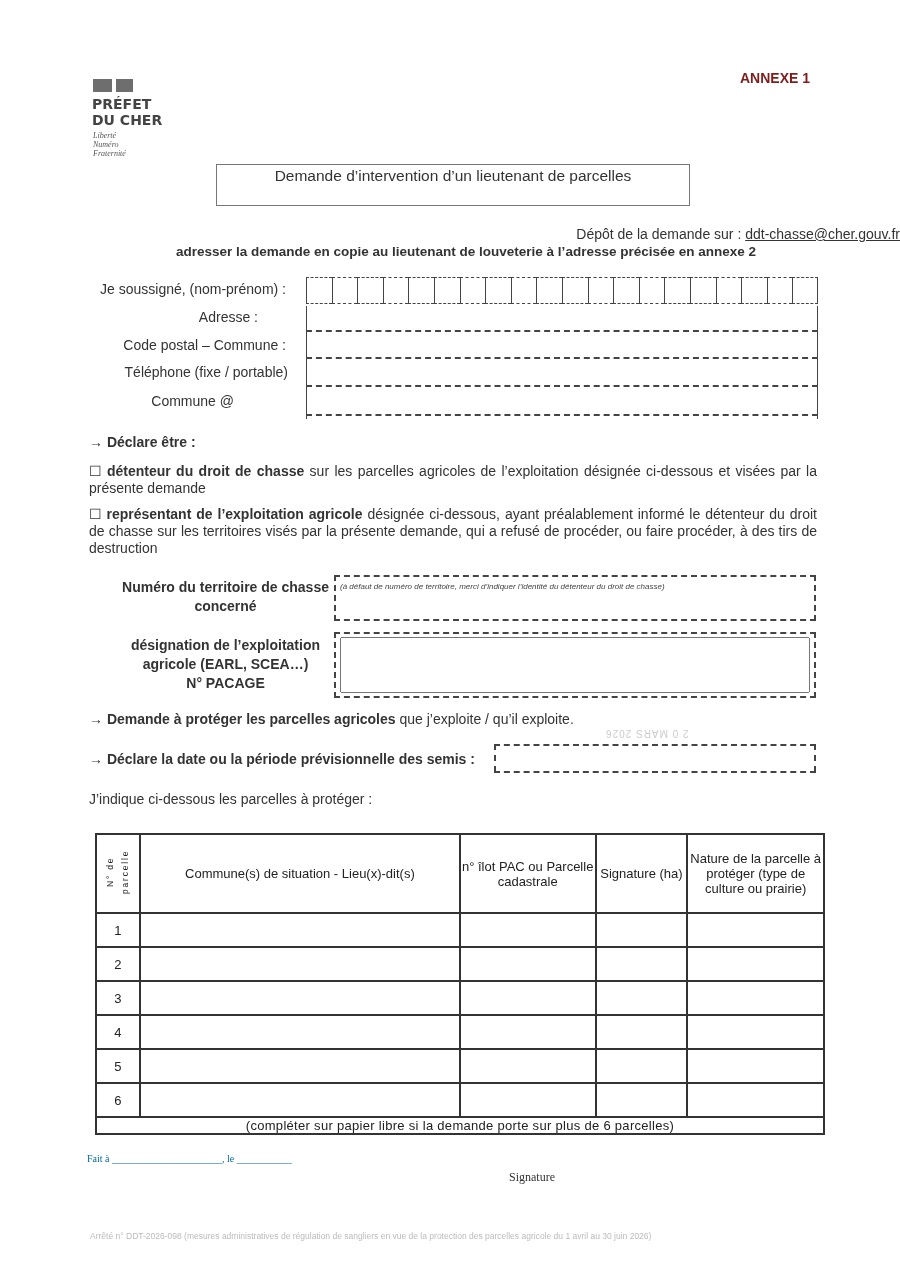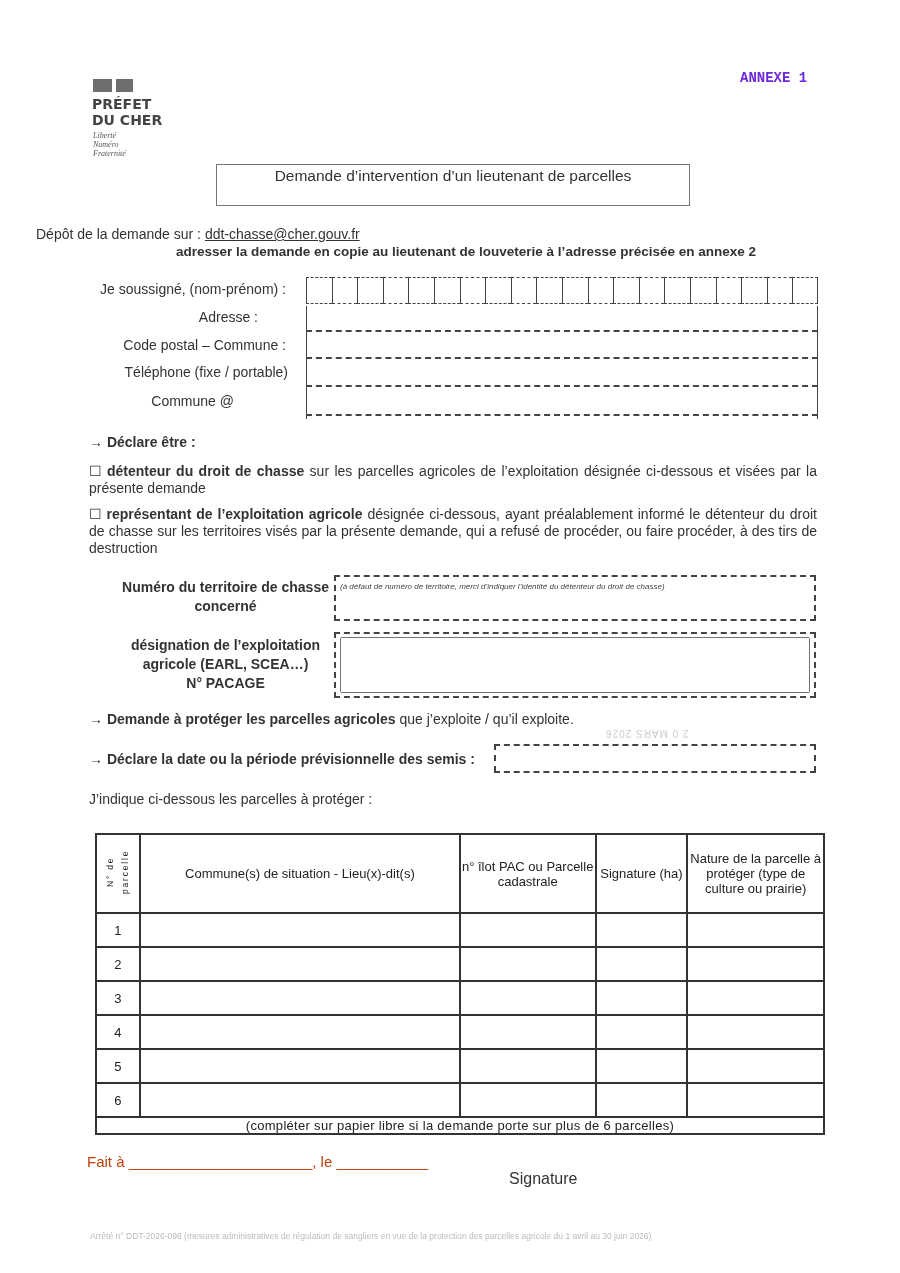--- a/index.html
+++ b/index.html
@@ -4,41 +4,41 @@
 <style>
   * { box-sizing: border-box; margin: 0; padding: 0; }
   html, body { width: 900px; height: 1273px; background: #ffffff; }
   body { position: relative; font-family: "Liberation Sans", sans-serif; color: #222; overflow: hidden; }
   .abs { position: absolute; }
   .logo-flag { left: 93px; top: 79px; width: 40px; height: 13px; }
   .logo-flag .b { position: absolute; left: 0; top: 0; width: 19px; height: 13px; background: #6e6e6e; }
   .logo-flag .r { position: absolute; left: 23px; top: 0; width: 17px; height: 13px; background: #6e6e6e; }
   .logo-title { left: 92px; top: 96px; font-family: "DejaVu Sans", sans-serif; font-weight: bold; font-size: 14px; line-height: 16px; color: #444; }
   .logo-motto { left: 93px; top: 131px; font-family: "Liberation Serif", serif; font-style: italic; font-size: 8px; line-height: 9px; color: #555; }
-  .annexe { left: 740px; top: 70px; font-family: Liberation Mono, monospace; font-weight: bold; font-size: 14px; color: #6d28d9; }
+  .annexe { left: 740px; top: 70px; font-family: Liberation Sans, sans-serif; font-weight: bold; font-size: 14px; color: #7f1d1d; }
   .title-box { left: 216px; top: 164px; width: 474px; height: 42px; border: 1px solid #777; text-align: center; font-size: 15.5px; line-height: 19px; padding-top: 1px; color: #333; }
-  .depot { left: 0; width: 900px; top: 226px; text-align: left; font-size: 14px; color: #333; padding-left: 36px; }
+  .depot { left: 0; width: 900px; top: 226px; text-align: right; font-size: 14px; color: #333; padding-left: 36px; }
   .depot a { color: #333; text-decoration: underline; }
   .copie { left: 0; width: 900px; top: 244px; text-align: center; font-size: 13.5px; font-weight: bold; color: #333; padding-left: 32px; }
   .flabel { width: 200px; left: 86px; text-align: right; font-size: 14px; color: #333; }
   .dash-h { height: 0; border-top: 2px dashed #444; }
   .dash-v { width: 0; border-left: 2px dashed #444; }
   .solid-v { width: 0; border-left: 1.5px solid #444; }
   .para { left: 89px; width: 728px; font-size: 14px; line-height: 17px; color: #333; text-align: justify; }
   .para b { font-weight: bold; }
   .blabel { font-size: 14px; font-weight: bold; color: #333; text-align: center; line-height: 19px; }
   .hint { font-size: 8px; font-style: italic; color: #444; }
   table.parc { position: absolute; left: 95px; top: 833px; width: 730px; border-collapse: collapse; font-family: "Liberation Sans", sans-serif; color: #222; }
   table.parc td, table.parc th { border: 2px solid #333; font-weight: normal; font-size: 13px; text-align: center; vertical-align: middle; }
   table.parc th { height: 78px; line-height: 15px; }
   table.parc td { height: 34px; }
   .vert { writing-mode: vertical-rl; transform: rotate(180deg); font-size: 8.5px; letter-spacing: 1.8px; display: inline-block; }
   .foot-note { font-size: 11.5px; height: 17px !important; letter-spacing: 0.3px; }
-  .fait { left: 87px; top: 1153px; font-size: 15px; color: #c2410c; }
-  .signature { left: 509px; top: 1170px; font-size: 16px; color: #333; }
+  .fait { left: 87px; top: 1153px; font-size: 10px; color: #0369a1; font-family: Liberation Serif, serif; }
+  .signature { left: 509px; top: 1170px; font-size: 12px; color: #333; font-family: Liberation Serif, serif; }
   .arrete { left: 90px; top: 1231px; font-size: 8.5px; color: #bbb; }
   .stamp { left: 605px; top: 728px; font-size: 10px; color: #ccc; letter-spacing: 1px; transform: rotate(180deg); }
   input.blank { border: none; background: transparent; outline: none; font-family: inherit; }
 </style>
 </head>
 <body>
 
 <div class="abs logo-flag">
   <div class="b"></div>
     <div class="r"></div>

